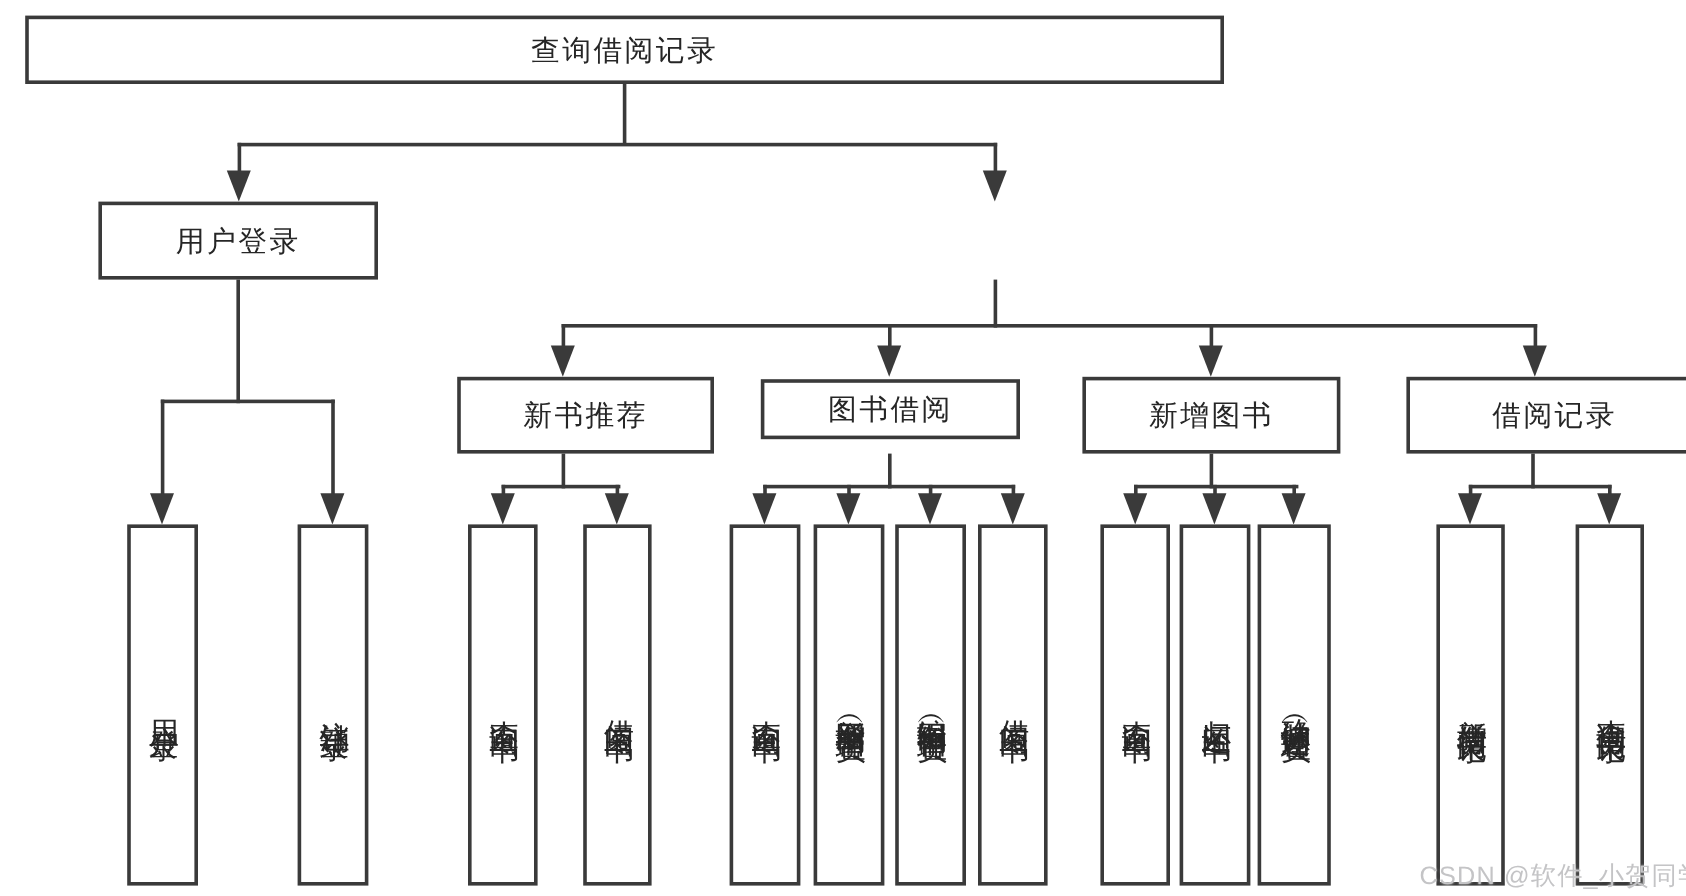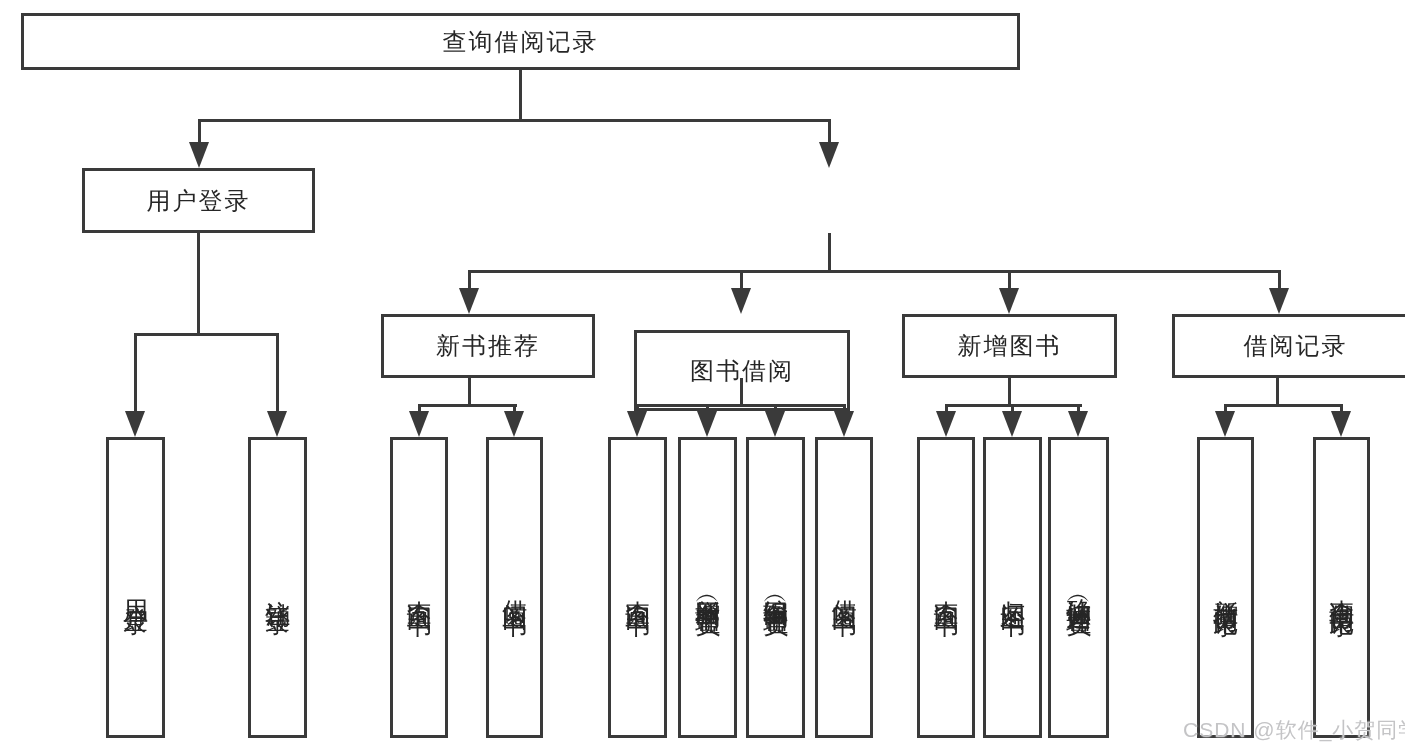--- a/index.html
+++ b/index.html
@@ -47,21 +47,21 @@
   <div class="ln" style="left:468px;top:270px;width:3px;height:22px;"></div>
   <div class="arr" style="left:459px;top:288px;"></div>
   <div class="ln" style="left:740px;top:270px;width:3px;height:22px;"></div>
   <div class="arr" style="left:731px;top:288px;"></div>
   <div class="ln" style="left:1008px;top:270px;width:3px;height:22px;"></div>
   <div class="arr" style="left:999px;top:288px;"></div>
   <div class="ln" style="left:1278px;top:270px;width:3px;height:22px;"></div>
   <div class="arr" style="left:1269px;top:288px;"></div>
 
   <div class="box" style="left:381px;top:314px;width:214px;height:64px;">新书推荐</div>
-  <div class="box" style="left:634px;top:330px;width:216px;height:81px;">图书借阅</div>
+  <div class="box" style="left:634px;top:316px;width:216px;height:50px;">图书借阅</div>
   <div class="box" style="left:902px;top:314px;width:215px;height:64px;">新增图书</div>
   <div class="box" style="left:1172px;top:314px;width:247px;height:64px;">借阅记录</div>
 
   <div class="ln" style="left:468px;top:378px;width:3px;height:29px;"></div>
   <div class="ln" style="left:418px;top:404px;width:99px;height:3px;"></div>
   <div class="ln" style="left:418px;top:404px;width:3px;height:12px;"></div>
   <div class="arr" style="left:409px;top:411px;"></div>
   <div class="ln" style="left:513px;top:404px;width:3px;height:12px;"></div>
   <div class="arr" style="left:504px;top:411px;"></div>
 

